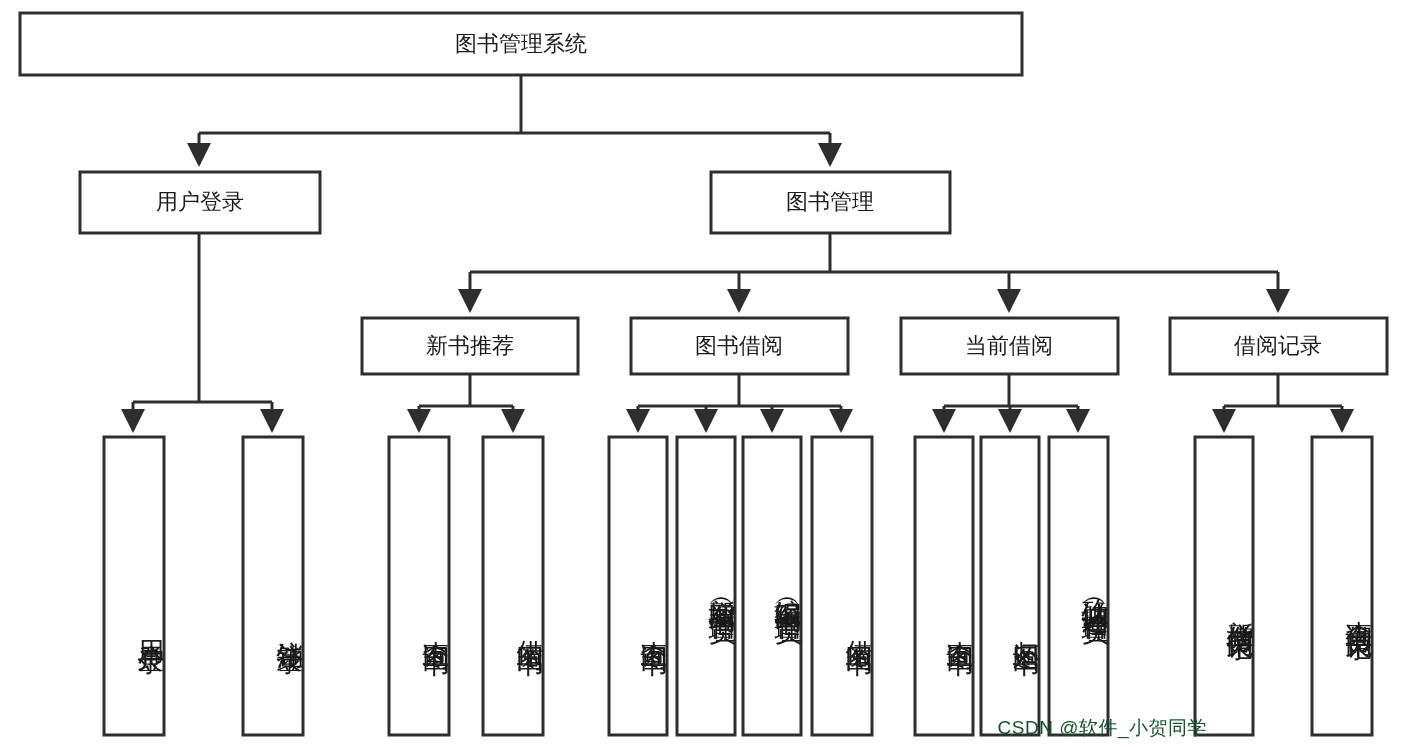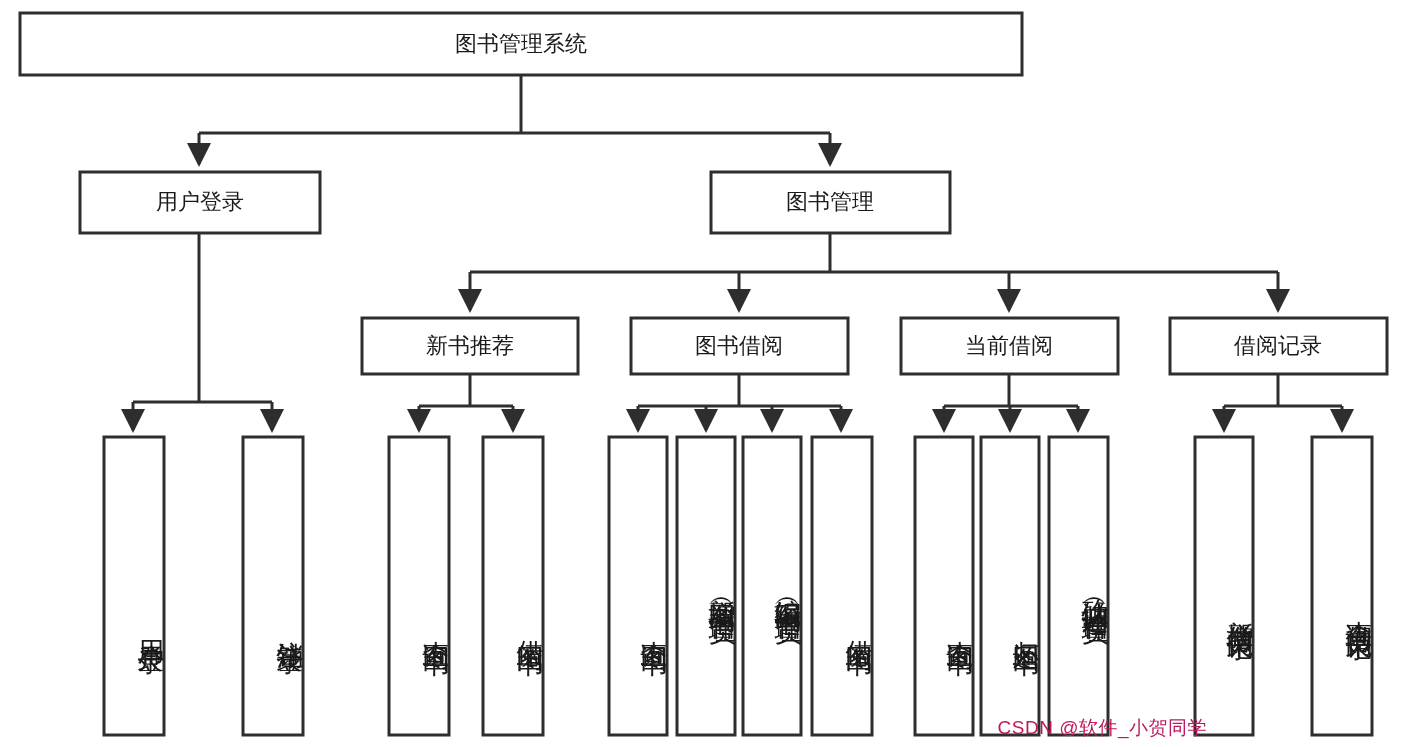--- a/index.html
+++ b/index.html
@@ -65,21 +65,21 @@
     white-space: nowrap;
     pointer-events: none;
     box-sizing: border-box;
   }
   .watermark {
     position: absolute;
     right: 12px;
     bottom: 6px;
     font-family: "Liberation Sans", "DejaVu Sans", sans-serif;
     font-size: 19px;
-    color: #be185d;
+    color: #14532d;
     letter-spacing: 0.5px;
     white-space: nowrap;
     user-select: none;
   }
 </style>
 </head>
 <body>
 
 <div id="diagram-root">
 

